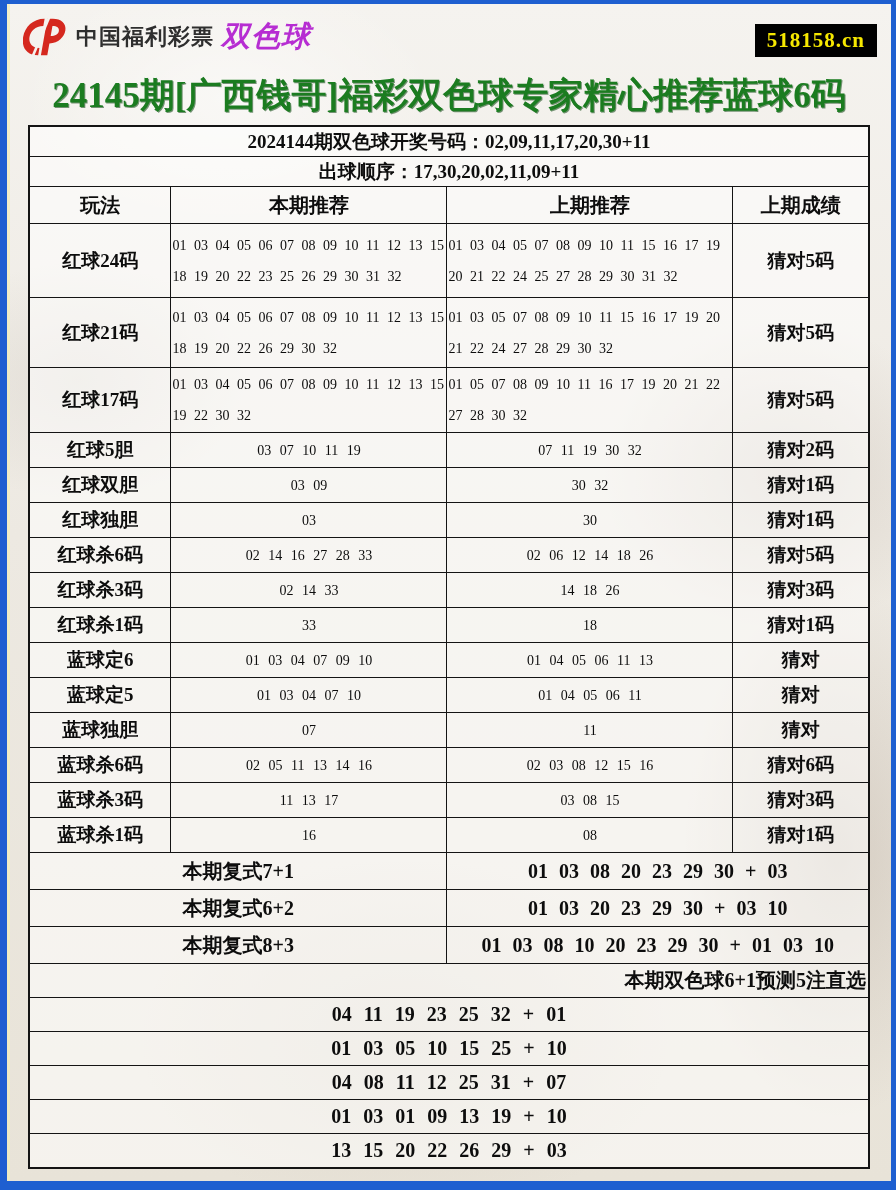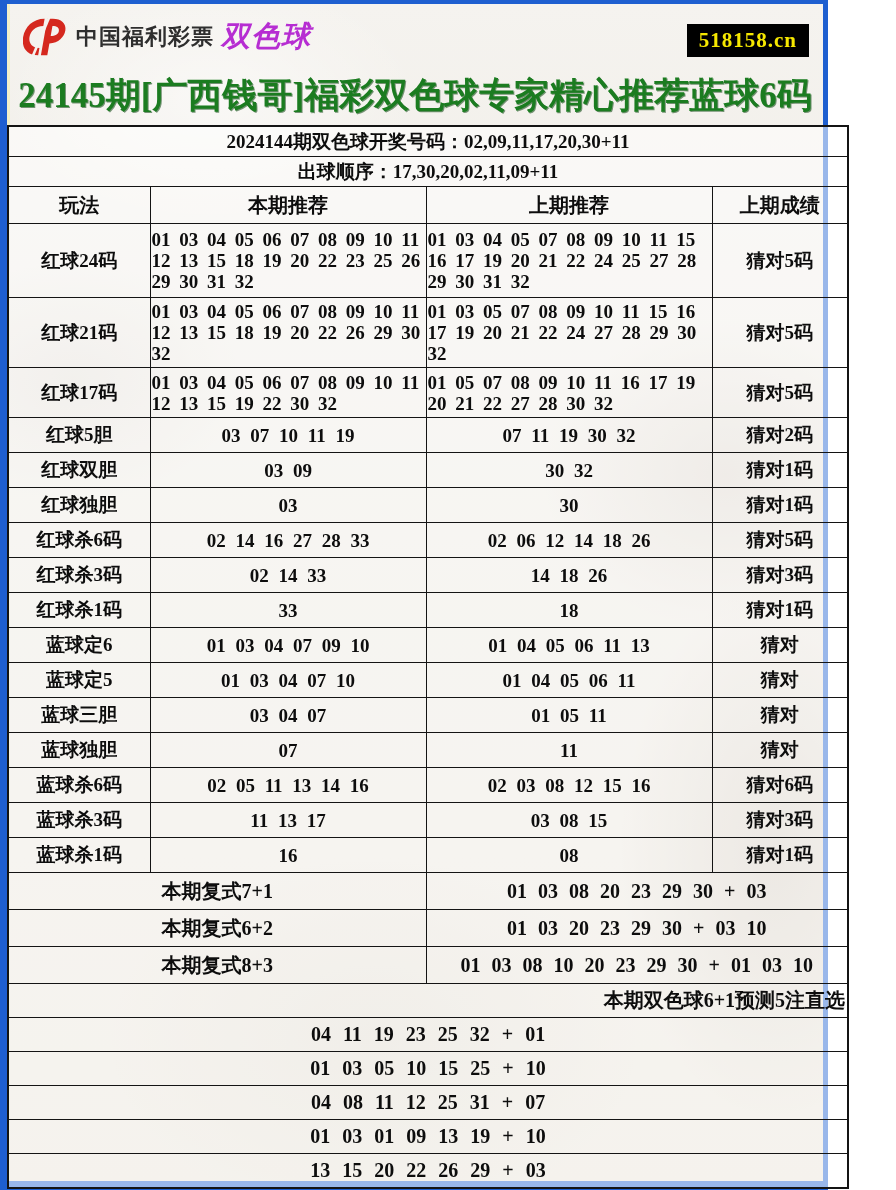--- a/index.html
+++ b/index.html
@@ -1,18 +1,18 @@
 <!DOCTYPE html>
 <html><head>
 <meta charset="utf-8">
 <style>
   html,body{margin:0;padding:0;}
   body{width:896px;height:1190px;overflow:hidden;font-family:"Liberation Serif","DejaVu Serif",serif;}
   .page{
-    box-sizing:border-box;width:828px;height:1190px;
+    box-sizing:border-box;width:896px;height:1190px;
     border:5px solid #1e5fd0;border-left-width:7px;border-bottom-width:9px;border-top-width:4px;
     box-shadow:inset 3px 0 0 rgba(242,238,188,0.75);
     background:
       radial-gradient(ellipse 260px 220px at 88% 40%, rgba(150,130,112,0.20), transparent 70%),
       radial-gradient(ellipse 220px 380px at 94% 72%, rgba(140,118,100,0.22), transparent 70%),
       radial-gradient(ellipse 240px 170px at 8% 32%, rgba(160,150,138,0.16), transparent 70%),
       radial-gradient(ellipse 380px 260px at 45% 88%, rgba(172,156,138,0.14), transparent 70%),
       radial-gradient(ellipse 300px 180px at 25% 8%, rgba(255,255,255,0.5), transparent 70%),
       linear-gradient(180deg,#f5f3ef 0%,#ede9e2 45%,#e8e3d8 100%);
   }
@@ -24,21 +24,21 @@
   .badge{background:#000;color:#f6e800;font-size:21px;font-weight:bold;padding:4px 12px;margin-top:8px;letter-spacing:1px;}
   .title{margin:4px 0 6px;text-align:center;font-size:35px;font-weight:bold;color:#1b7c20;
          text-shadow:1px 1px 0 rgba(9,66,12,0.55);letter-spacing:0;}
   table.main{border-collapse:collapse;table-layout:fixed;width:840px;margin:0 auto;
              border:2px solid #141414;background:rgba(255,255,255,0.55);}
   col.c1{width:142px;} col.c2{width:276px;} col.c3{width:286px;} col.c4{width:136px;}
   td,th{border:1px solid #141414;padding:0 2px;color:#0d0d0d;overflow:hidden;}
   .info-cell{height:29px;text-align:center;font-size:19px;font-weight:bold;}
   th{height:36px;font-size:20px;font-weight:bold;text-align:center;}
   .label-cell{text-align:center;font-size:19px;font-weight:bold;}
-  .nums-cell{text-align:center;font-size:19px;font-weight:bold;word-spacing:5px;line-height:21px;}
+  .nums-cell{text-align:center;font-size:14px;font-weight:normal;word-spacing:5px;line-height:31px;}
   .nums-cell.multi{text-align:left;word-spacing:4px;padding:1px 1px;}
   .score-cell{text-align:center;font-size:19px;font-weight:bold;}
   .compound-label{text-align:center;font-size:20px;font-weight:bold;}
   .compound-value{text-align:center;font-size:20px;font-weight:bold;word-spacing:6px;}
   .section-cell{height:33px;text-align:right;font-size:20px;font-weight:bold;}
   .pick-cell{height:33px;text-align:center;font-size:20px;font-weight:bold;word-spacing:7px;}
 </style>
 </head>
 <body>
 
@@ -140,26 +140,20 @@
           <td class="nums-cell">01 04 05 06 11 13</td>
           <td class="score-cell">猜对</td>
         </tr>
         <tr style="height: 35px;">
           <td class="label-cell">蓝球定5</td>
           <td class="nums-cell">01 03 04 07 10</td>
           <td class="nums-cell">01 04 05 06 11</td>
           <td class="score-cell">猜对</td>
         </tr>
         <tr style="height: 35px;">
-          <td class="label-cell">蓝球三胆</td>
-          <td class="nums-cell">03 04 07</td>
-          <td class="nums-cell">01 05 11</td>
-          <td class="score-cell">猜对</td>
-        </tr>
-        <tr style="height: 35px;">
           <td class="label-cell">蓝球独胆</td>
           <td class="nums-cell">07</td>
           <td class="nums-cell">11</td>
           <td class="score-cell">猜对</td>
         </tr>
         <tr style="height: 35px;">
           <td class="label-cell">蓝球杀6码</td>
           <td class="nums-cell">02 05 11 13 14 16</td>
           <td class="nums-cell">02 03 08 12 15 16</td>
           <td class="score-cell">猜对6码</td>

